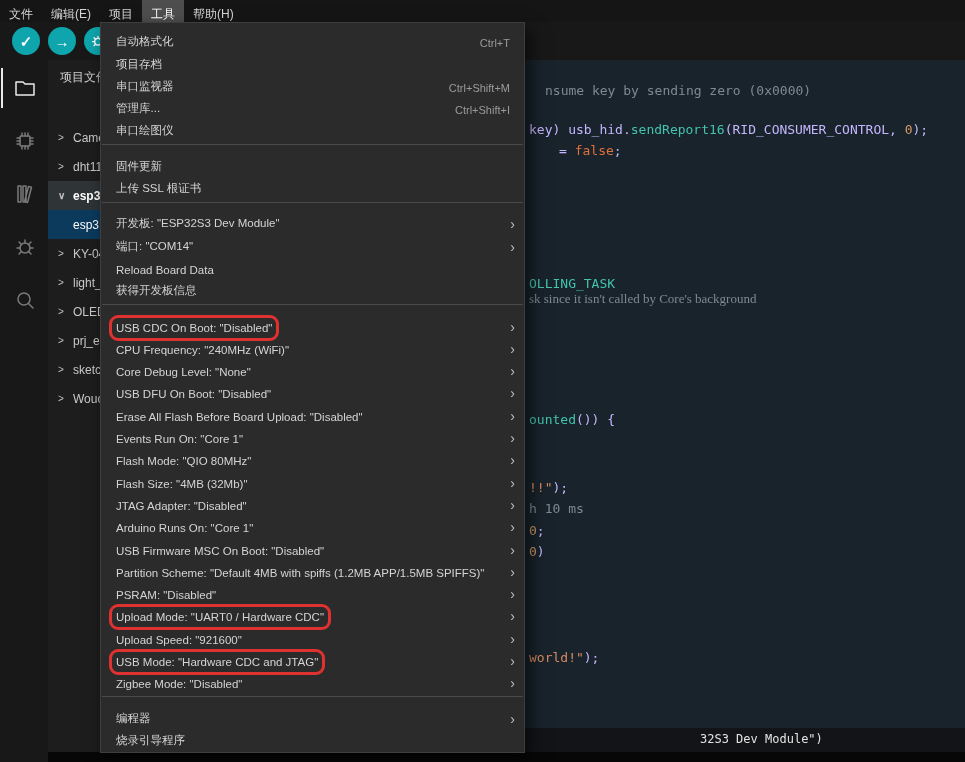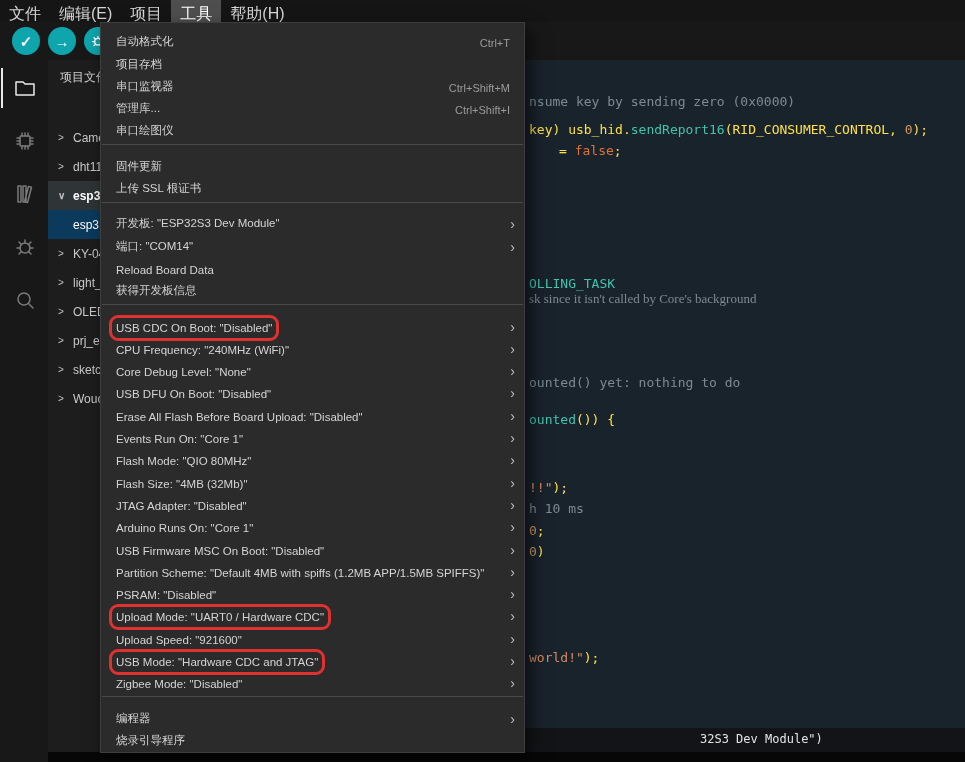--- a/index.html
+++ b/index.html
@@ -2,21 +2,21 @@
 <html><head>
 <meta charset="utf-8">
 <style>
   *{margin:0;padding:0;box-sizing:border-box}
   html,body{width:965px;height:762px;overflow:hidden;background:#000}
   body{font-family:"Liberation Sans",sans-serif;position:relative}
   .app{position:absolute;inset:0;background:#141414}
 
   
   .menubar{position:absolute;left:0;top:0;width:100%;height:22px;background:#151515;display:flex;align-items:center;z-index:50}
-  .mb-item{padding:3px 9px;font-size:16px;color:#d6d6d6;line-height:22px;height:22px;cursor:default}
+  .mb-item{padding:3px 9px;font-size:12px;color:#d6d6d6;line-height:22px;height:22px;cursor:default}
   .mb-item.active{background:#4e4e4e;color:#fff}
 
   
   .toolbar{position:absolute;left:0;top:22px;width:100%;height:38px;background:#181818;display:flex;align-items:center;gap:8px;padding-left:12px}
   .tb-btn{width:28px;height:28px;border-radius:50%;background:#0ea5ad;border:none;display:flex;align-items:center;justify-content:center;cursor:pointer;flex:0 0 auto}
   .tb-glyph{font-size:15px;font-weight:bold;color:#fff;line-height:1}
 
   
   .activitybar{position:absolute;left:0;top:60px;width:48px;height:702px;background:#181818;display:flex;flex-direction:column;align-items:center;padding-top:8px;gap:13px;z-index:5}
   .act-item{width:46px;height:40px;display:flex;align-items:center;justify-content:center;color:#7a7a7a;cursor:pointer;border-left:2px solid transparent}
@@ -29,21 +29,21 @@
   .tree{position:absolute;left:0;top:63px;width:100%}
   .tree-row{height:29px;display:flex;align-items:center;padding-left:10px;font-size:12px;color:#c9c9c9;cursor:pointer}
   .tree-row .chev{width:15px;font-size:10px;color:#c2c2c2;flex:0 0 auto}
   .tree-row.bold{font-weight:bold;color:#fff;background:#2f3436}
   .tree-row.selected{background:#0b3a5d;color:#fff}
 
   
   .editor{position:absolute;left:225px;top:60px;width:740px;height:668px;background:#19232b;z-index:1}
   .code-line{position:absolute;left:304px;white-space:pre;font-family:"DejaVu Sans Mono",monospace;font-size:13px;line-height:16px}
   .tok-comment{color:#7d8a93}
-  .tok-plain{color:#fde047}
+  .tok-plain{color:#c4b5fd}
   .tok-func{color:#43c3ae}
   .tok-kw{color:#e0713c}
   .tok-str{color:#d98a5f}
   .tok-num{color:#d19a66}
 
   
   .output{position:absolute;left:225px;top:728px;width:740px;height:24px;background:#121417;z-index:2}
   .out-text{position:absolute;left:475px;top:4px;font-family:"DejaVu Sans Mono",monospace;font-size:12px;color:#e3e3e3;white-space:pre}
   .bottombar{position:absolute;left:0;top:752px;width:100%;height:10px;background:#070707;z-index:3}
 
@@ -182,26 +182,25 @@
         </div>
 
         <div class="tree-row">
           <span class="chev">&gt;</span>
           <span class="tree-label">Wouc</span>
         </div>
       </div>
   </aside>
 
   <main class="editor" id="editor">
-      <div class="code-line" style="top: 34px;"><span class="tok-comment">nsume key by sending zero (0x0000)</span></div>
+      <div class="code-line" style="top: 23px; margin-left: 16px;"><span class="tok-comment">nsume key by sending zero (0x0000)</span></div>
       <div class="code-line" style="top: 62px;"><span class="tok-plain">key) usb_hid.</span><span class="tok-func">sendReport16</span><span class="tok-plain">(RID_CONSUMER_CONTROL, </span><span class="tok-num">0</span><span class="tok-plain">);</span></div>
       <div class="code-line" style="top: 83px; margin-left: 30px;"><span class="tok-plain">= </span><span class="tok-kw">false</span><span class="tok-plain">;</span></div>
       <div class="code-line" style="top: 216px;"><span class="tok-func">OLLING_TASK</span></div>
       <div class="code-line" style="top: 231px; font-family: Liberation Serif, serif;"><span class="tok-comment">sk since it isn't called by Core's background</span></div>
-      <div class="code-line" style="top: 315px;"><span class="tok-comment">ounted() yet: nothing to do</span></div>
       <div class="code-line" style="top: 352px;"><span class="tok-func">ounted</span><span class="tok-plain">()) {</span></div>
       <div class="code-line" style="top: 420px;"><span class="tok-str">!!"</span><span class="tok-plain">);</span></div>
       <div class="code-line" style="top: 441px;"><span class="tok-comment">h 10 ms</span></div>
       <div class="code-line" style="top: 463px;"><span class="tok-num">0</span><span class="tok-plain">;</span></div>
       <div class="code-line" style="top: 484px;"><span class="tok-num">0</span><span class="tok-plain">)</span></div>
       <div class="code-line" style="top: 590px;"><span class="tok-str">world!"</span><span class="tok-plain">);</span></div>
     </main>
 
   <div class="output">
     <span class="out-text">32S3 Dev Module")</span>

